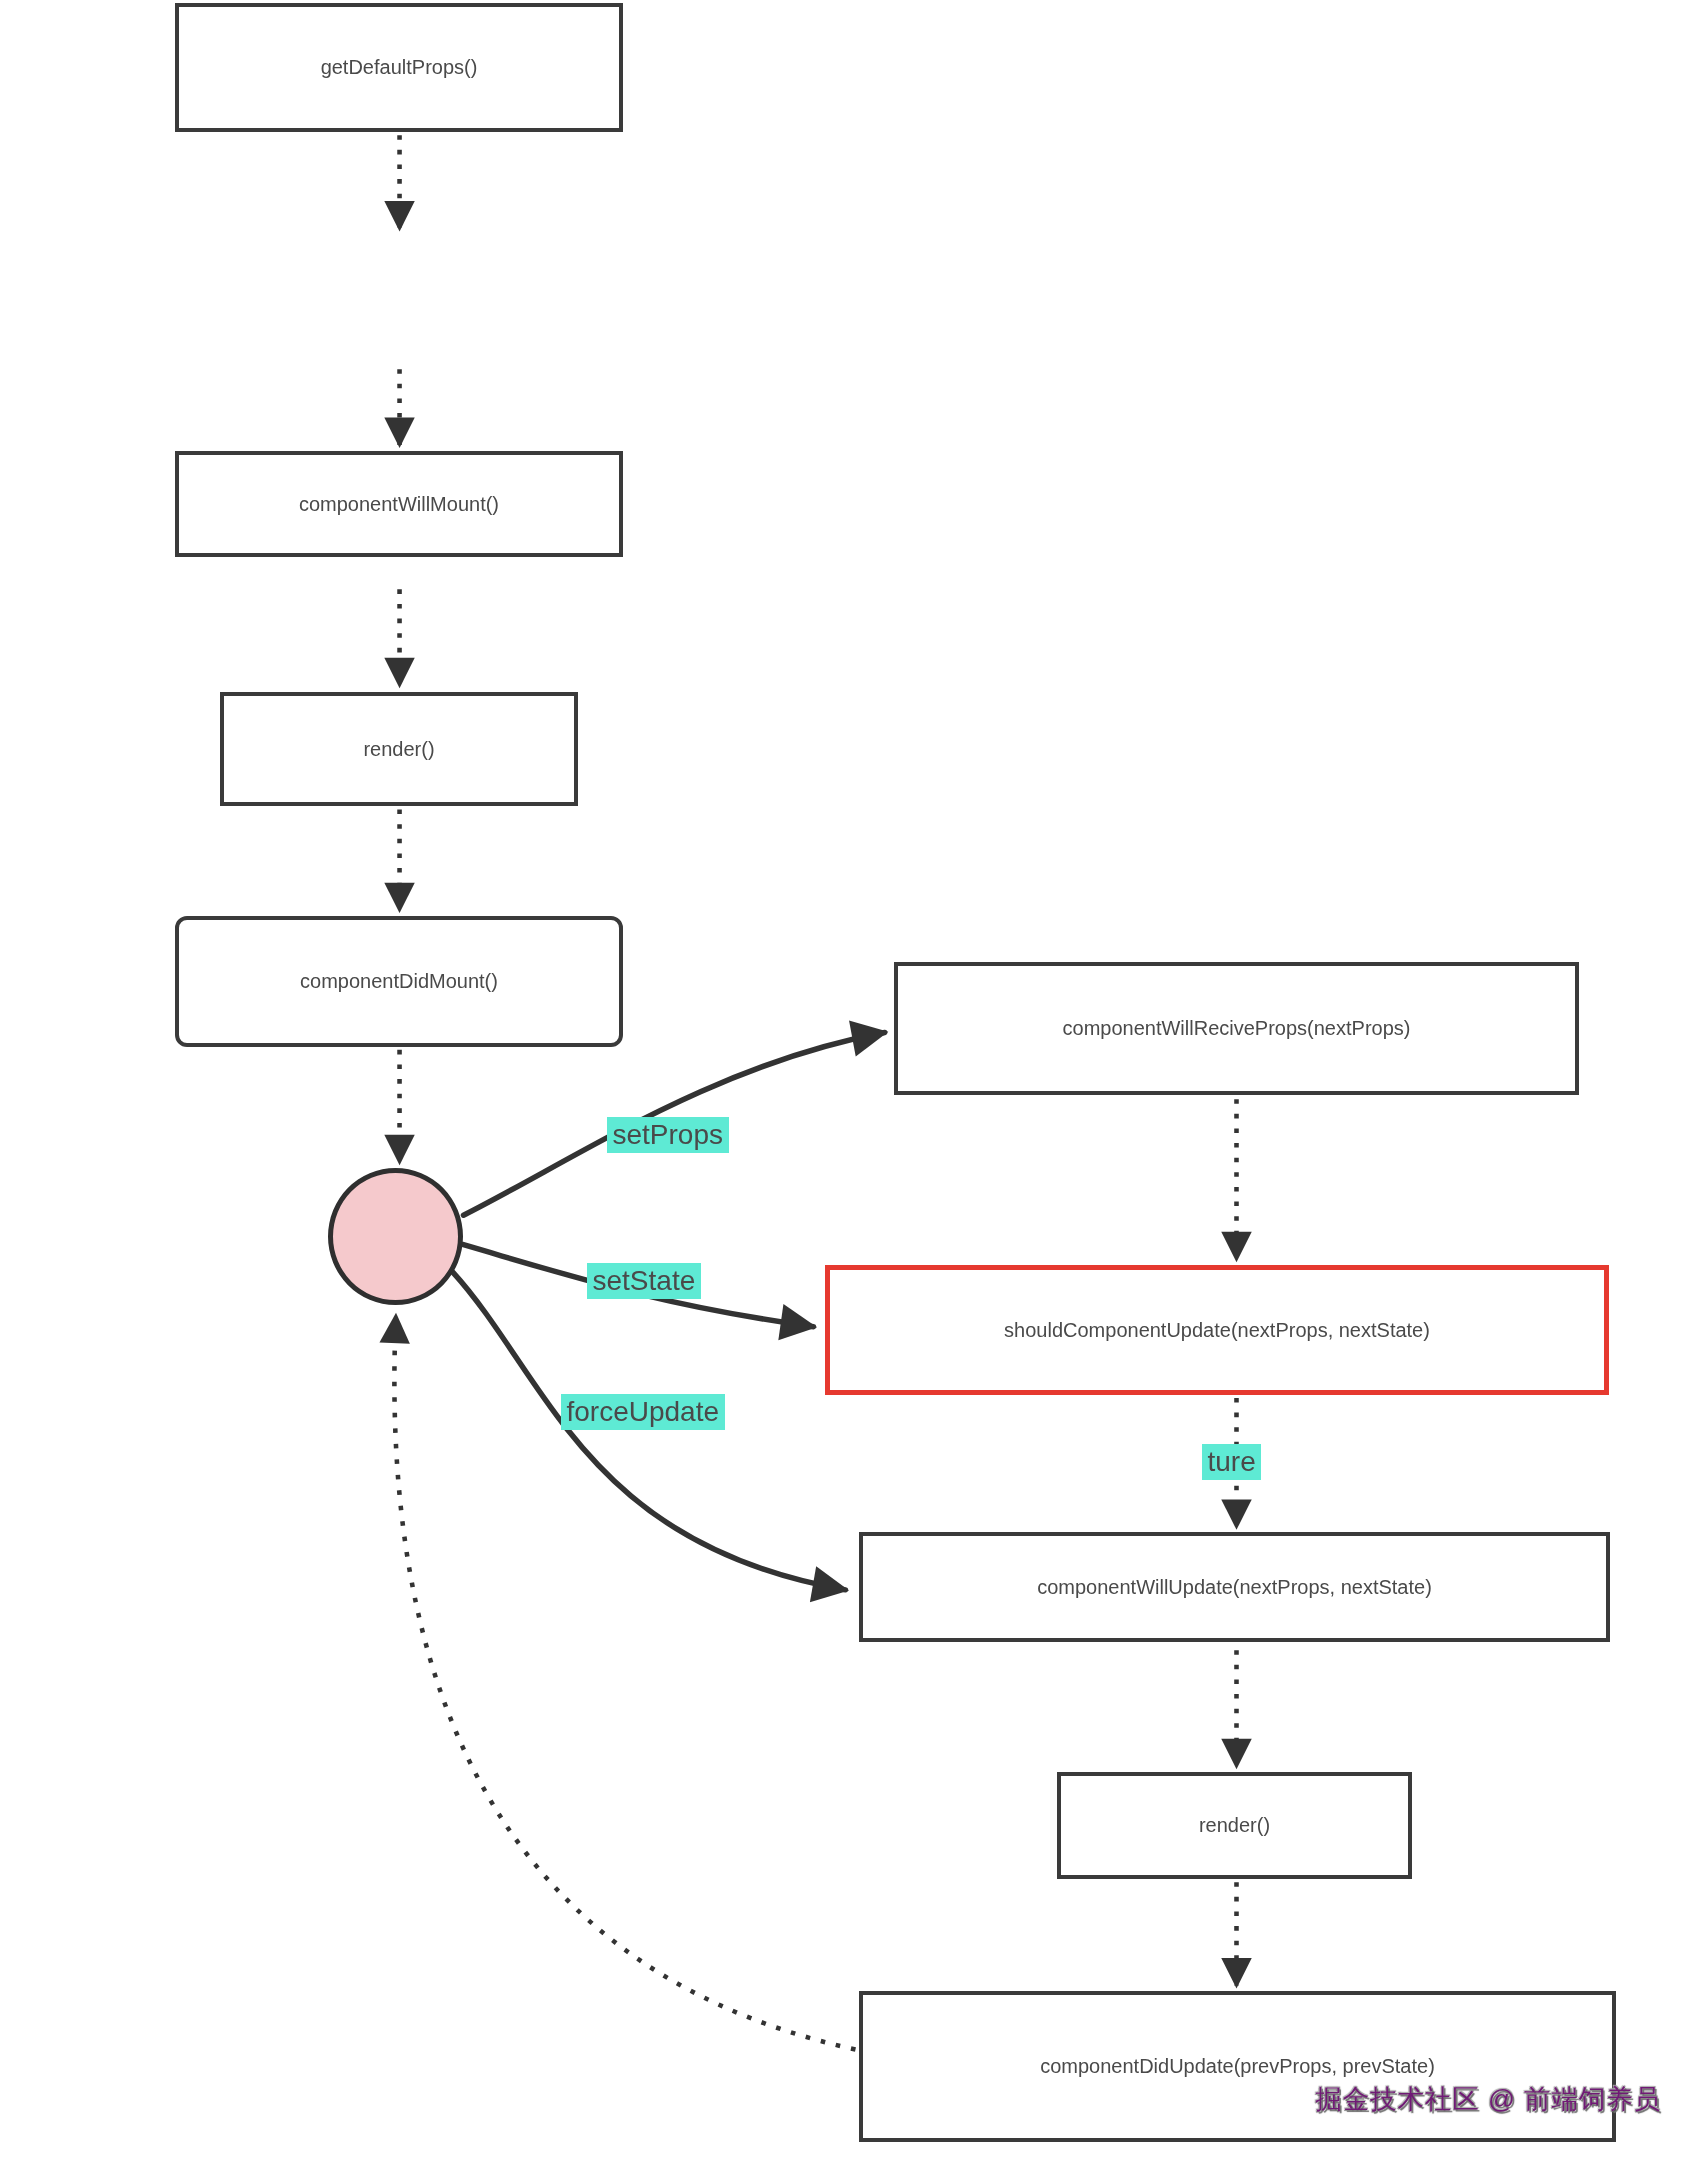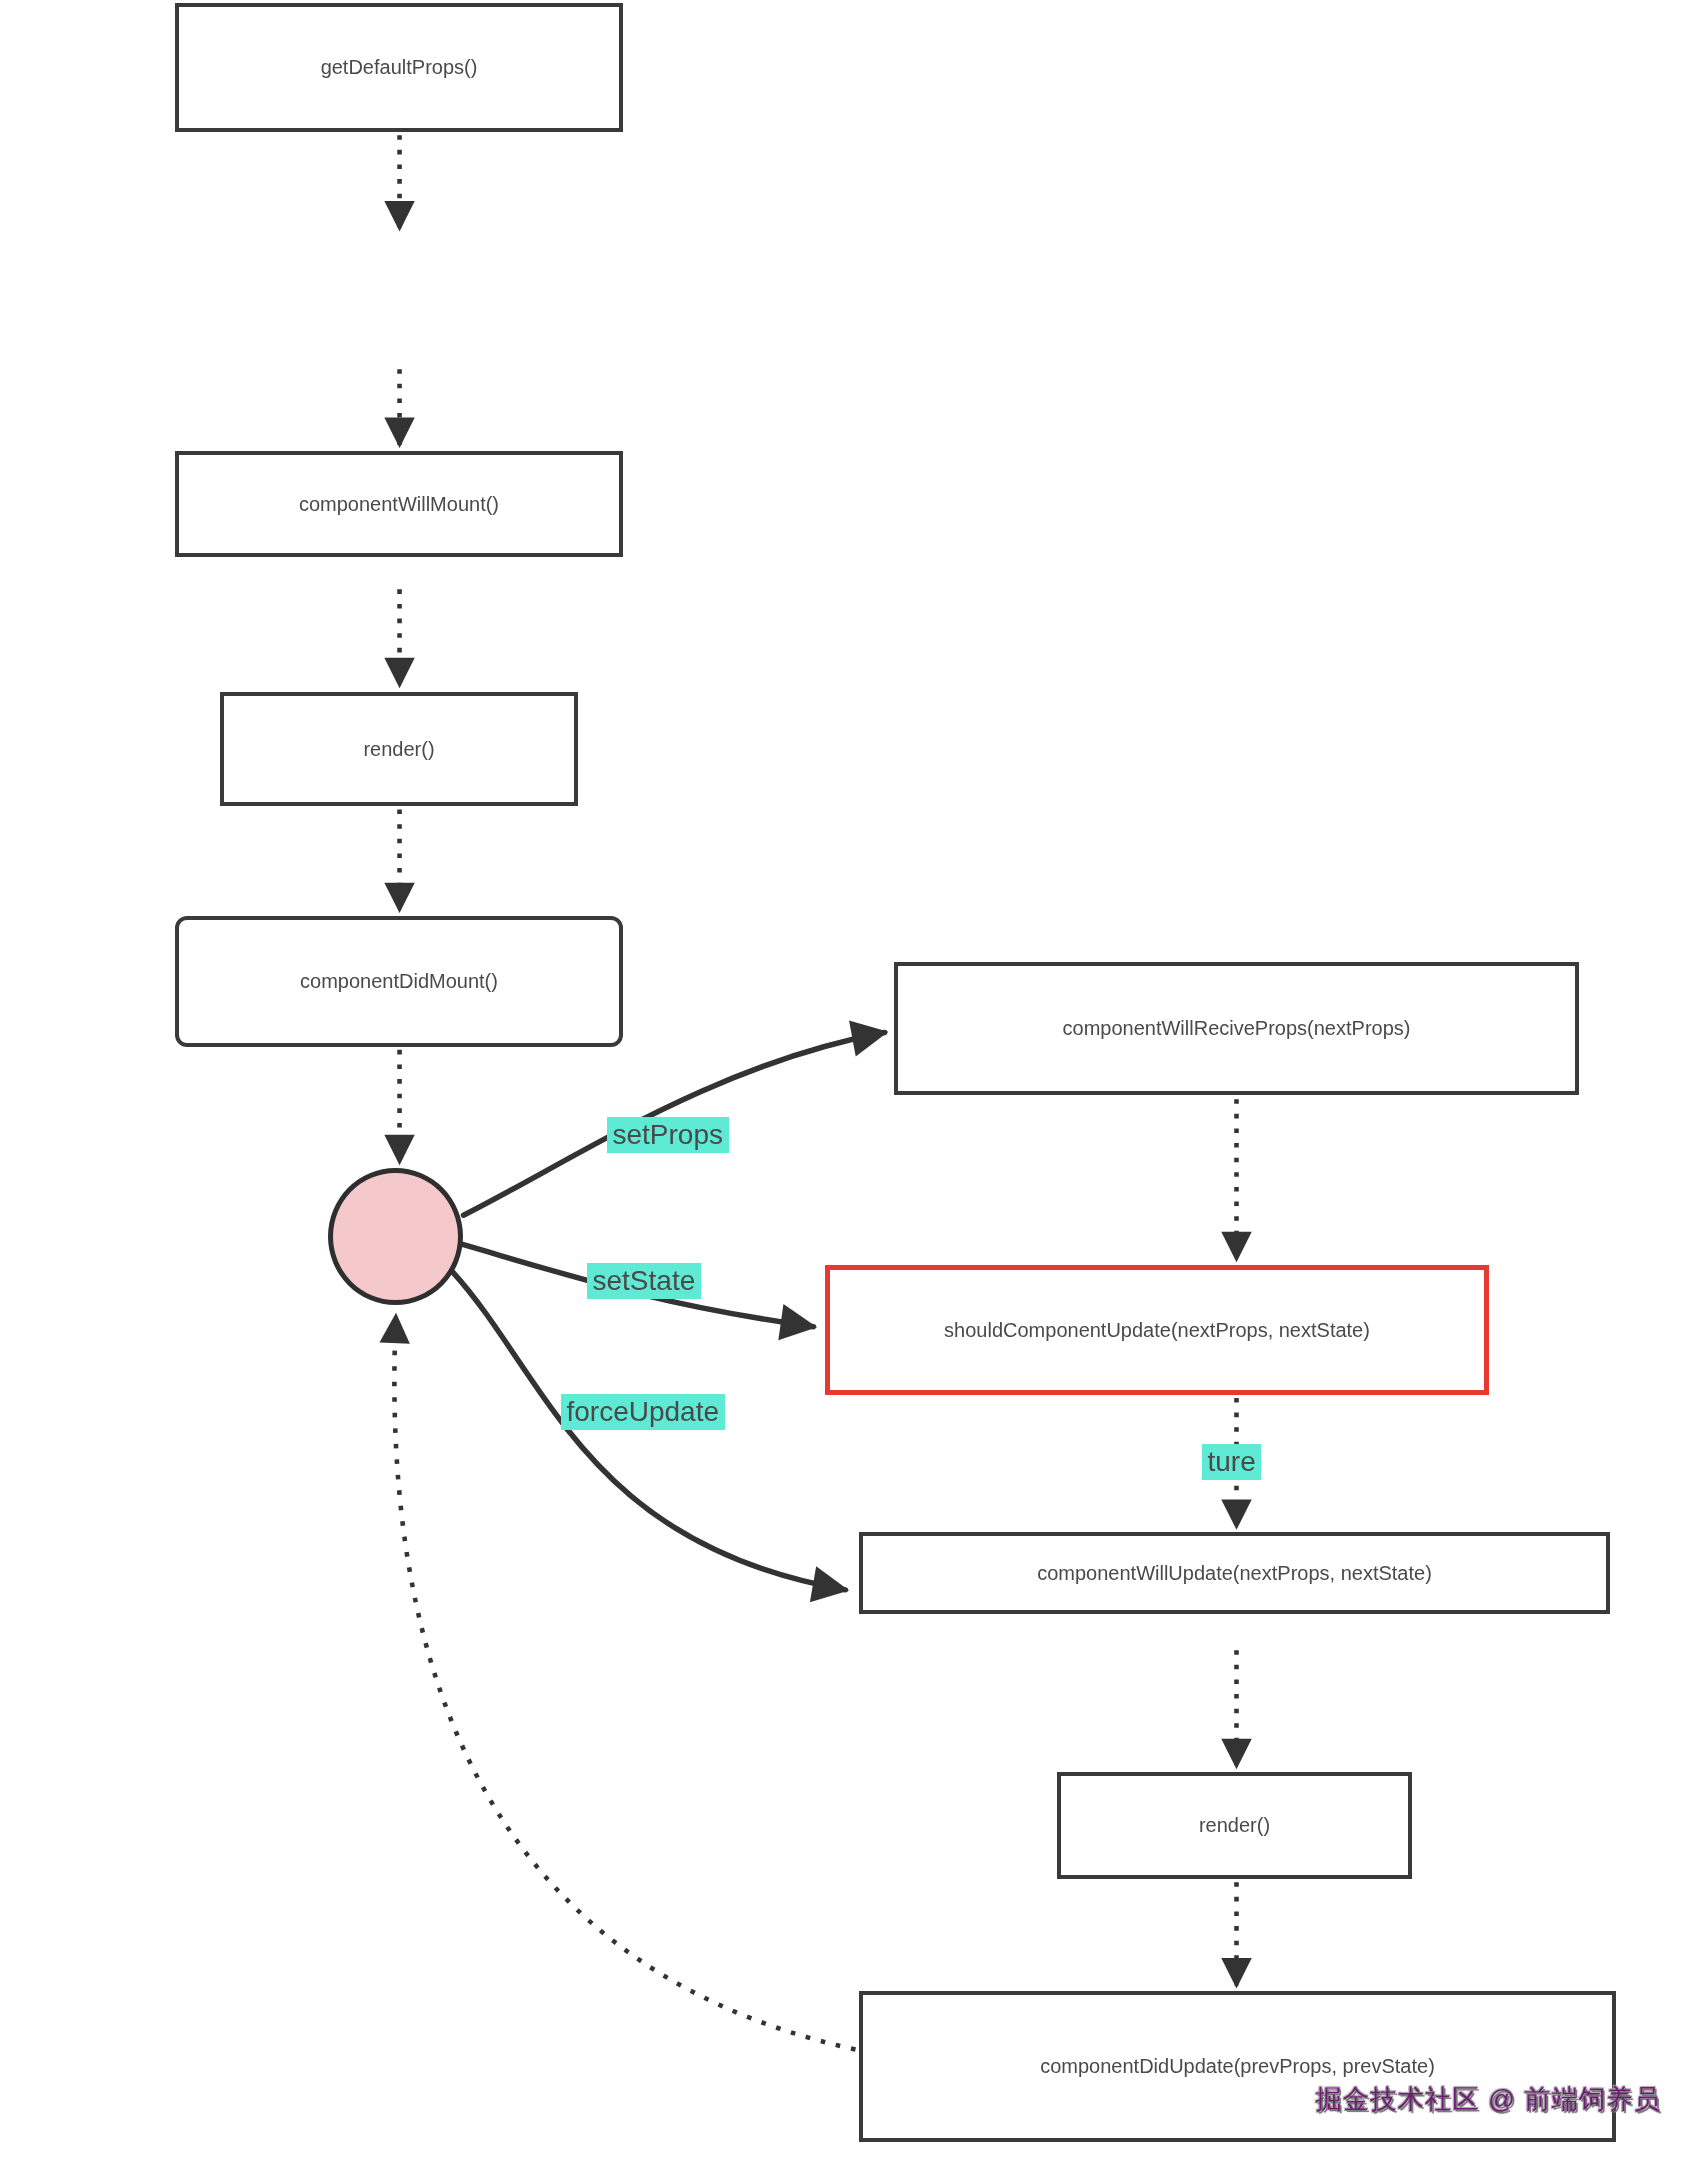--- a/index.html
+++ b/index.html
@@ -74,22 +74,22 @@
   </svg>
 
   <div class="box" style="left:175px;top:2.7px;width:448px;height:129px;">getDefaultProps()</div>
   <div class="box" style="left:175px;top:451px;width:448px;height:106px;">componentWillMount()</div>
   <div class="box" style="left:220px;top:692px;width:358px;height:114px;">render()</div>
   <div class="box" style="left:175px;top:916px;width:448px;height:131px;border-radius:12px;">componentDidMount()</div>
 
   <div class="state-circle" style="left:328px;top:1168px;"></div>
 
   <div class="box" style="left:894px;top:962px;width:685px;height:133px;">componentWillReciveProps(nextProps)</div>
-  <div class="box highlight" style="left:825px;top:1265px;width:664px;height:130px;">shouldComponentUpdate(nextProps, nextState)</div>
-  <div class="box" style="left:859px;top:1532px;width:751px;height:82px;">componentWillUpdate(nextProps, nextState)</div>
+  <div class="box highlight" style="left:825px;top:1265px;width:784px;height:130px;">shouldComponentUpdate(nextProps, nextState)</div>
+  <div class="box" style="left:859px;top:1532px;width:751px;height:110px;">componentWillUpdate(nextProps, nextState)</div>
   <div class="box" style="left:1057px;top:1772px;width:355px;height:107px;">render()</div>
   <div class="box" style="left:859px;top:1991px;width:757px;height:151px;">componentDidUpdate(prevProps, prevState)</div>
 
   <div class="edge-label" style="left:607px;top:1117px;">setProps</div>
   <div class="edge-label" style="left:587px;top:1263px;">setState</div>
   <div class="edge-label" style="left:561px;top:1394px;">forceUpdate</div>
   <div class="edge-label" style="left:1202px;top:1444px;">ture</div>
 
   <div class="watermark" style="left:1279px;top:2081px;width:382px;">掘金技术社区 @ 前端饲养员</div>
 

